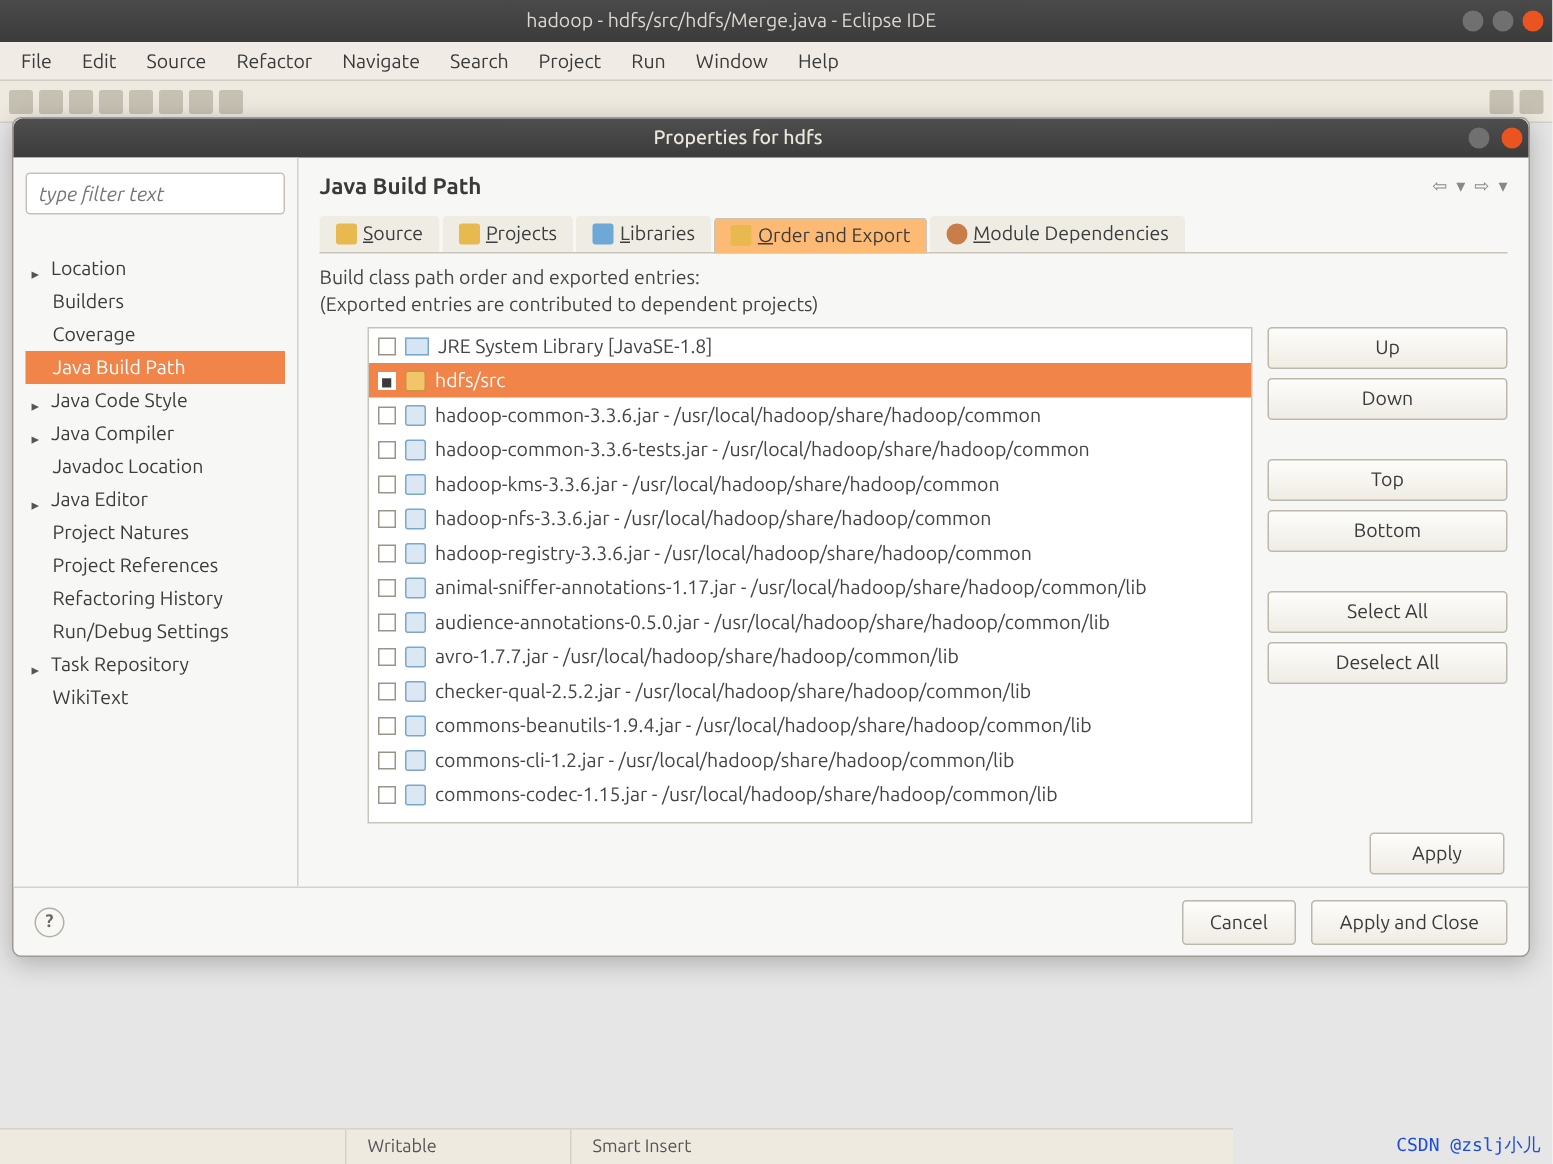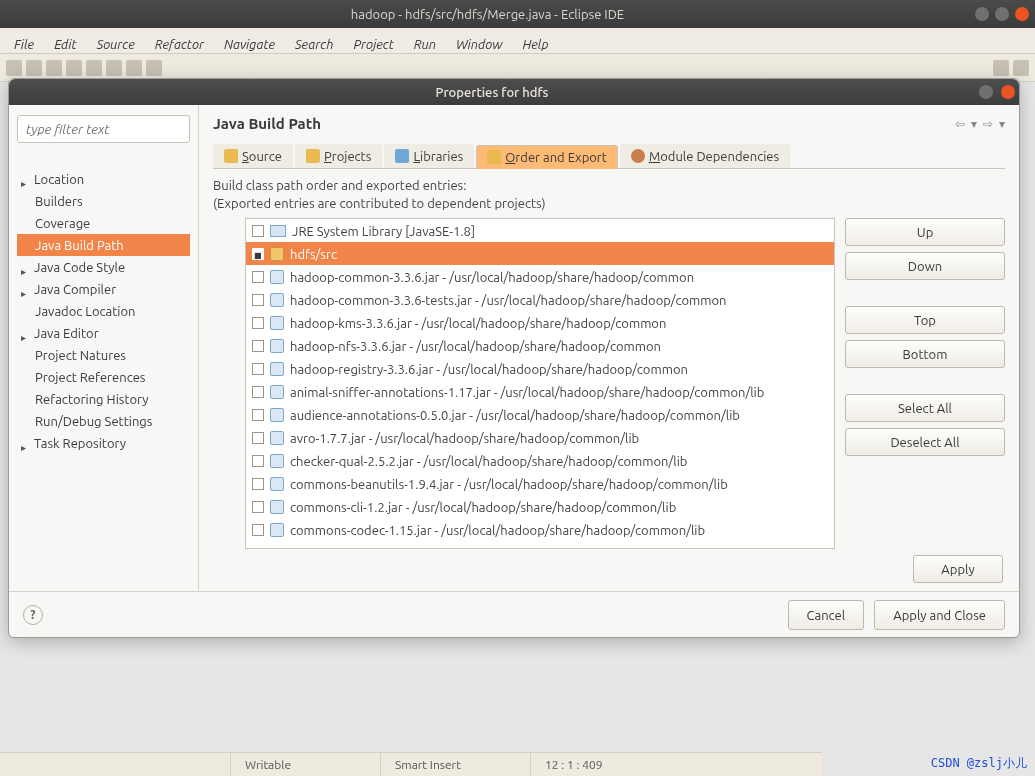--- a/index.html
+++ b/index.html
@@ -4,21 +4,21 @@
 <style>
 * { box-sizing: border-box; margin: 0; padding: 0; font-family: "Ubuntu", "DejaVu Sans", sans-serif; }
 body { background: #f2f2f2; width: 1035px; height: 776px; overflow: hidden; font-size: 13px; color: #3c3c3c; position: relative; }
 
 
 .eclipse-window { width: 1035px; height: 776px; background: #e6e6e6; }
 .titlebar-outer { height: 28px; background: linear-gradient(#4a4a4a,#3b3b3b); color: #dcd7cf; display:flex; align-items:center; padding:0 6px; font-size:13px; }
 .titlebar-outer .title { flex:1; text-align:center; }
 .win-btn { width:14px; height:14px; border-radius:50%; margin-left:6px; background:#707070; }
 .win-close { background:#e95420; }
-.menubar { height:26px; background:#f0ece5; display:flex; align-items:flex-end; padding:0 6px; gap:4px; border-bottom:1px solid #d0ccc3;font-style:italic; }
+.menubar { height:26px; background:#f0ece5; display:flex; align-items:center; padding:0 6px; gap:4px; border-bottom:1px solid #d0ccc3; }
 .menubar span { padding:2px 8px; color:#3a3a3a; }
 .toolbar-outer { height:28px; background:#efeae0; border-bottom:1px solid #d6d1c6; display:flex; align-items:center; gap:4px; padding:0 6px; }
 .tbicon { width:16px; height:16px; background:#c7c1b4; border-radius:2px; }
 
 
 .dialog { position:absolute; left:8px; top:78px; width:1012px; height:560px; background:#f7f7f5; border:1px solid #9e9a91; border-radius:6px; box-shadow:0 4px 18px rgba(0,0,0,.25); display:flex; flex-direction:column; }
 .dlg-title { height:26px; background:linear-gradient(#4e4e4e,#3c3c3c); color:#ece7dd; display:flex; align-items:center; border-radius:6px 6px 0 0; }
 .dlg-title .t { flex:1; text-align:center; font-size:13px; font-weight:500; }
 .dlg-title .cbtn { width:14px; height:14px; border-radius:50%; margin:0 4px; }
 .dlg-body { flex:1; display:flex; overflow:hidden; }
@@ -161,20 +161,23 @@
           </div>
           <div class="tree-item indent">
             <span>Refactoring History</span>
           </div>
           <div class="tree-item indent">
             <span>Run/Debug Settings</span>
           </div>
           <div class="tree-item">
             <span class="tri"></span>
             <span>Task Repository</span>
+          </div>
+          <div class="tree-item indent">
+            <span>WikiText</span>
           </div>
         </div>
     </div>
     <div class="main">
       <div class="head-row">
         <div class="page-title">Java Build Path</div>
         <div class="head-icons">
           <span>⇦</span>
           <span>▾</span>
           <span>⇨</span>
@@ -301,15 +304,14 @@
     <span class="spacer"></span>
     <button class="fbtn">Cancel</button>
     <button class="fbtn">Apply and Close</button>
   </div>
 </div>
 
 <div class="statusbar">
   <div class="cell" style="width:230px"></div>
   <div class="cell" style="width:150px">Writable</div>
   <div class="cell" style="width:150px">Smart Insert</div>
-  <div class="cell" style="width:150px">12 : 1 : 409</div>
 </div>
 <div class="watermark">CSDN @zslj小儿</div>
 
 </body></html>

